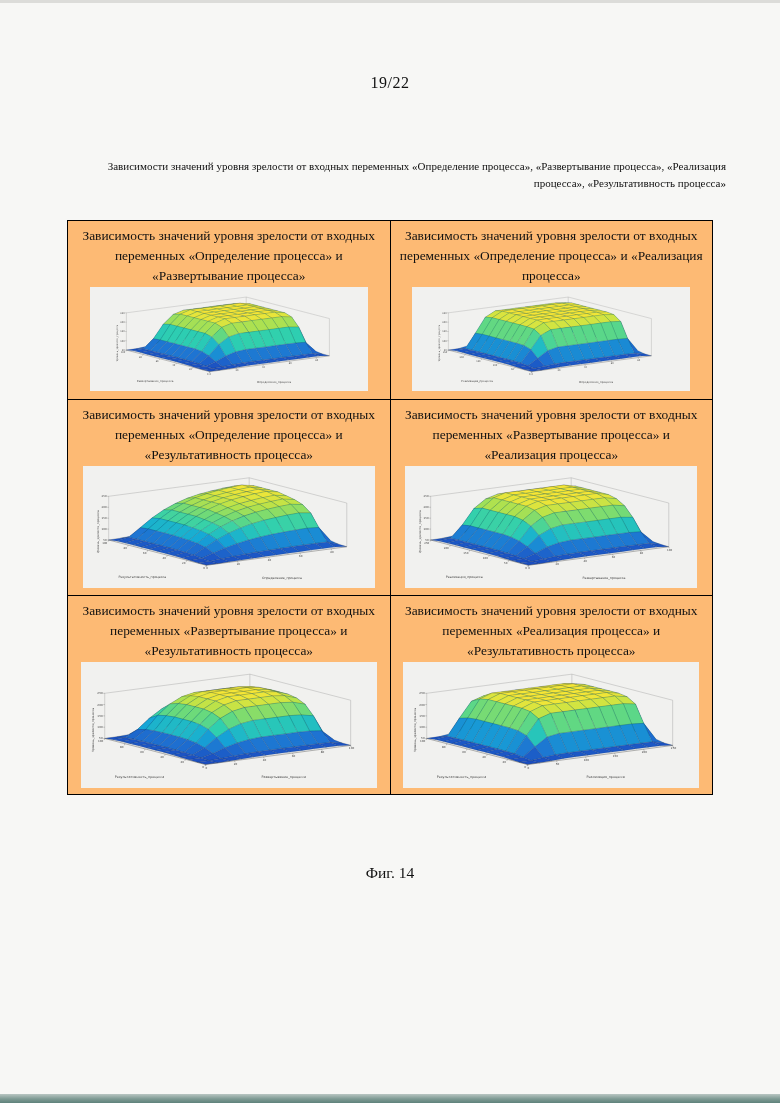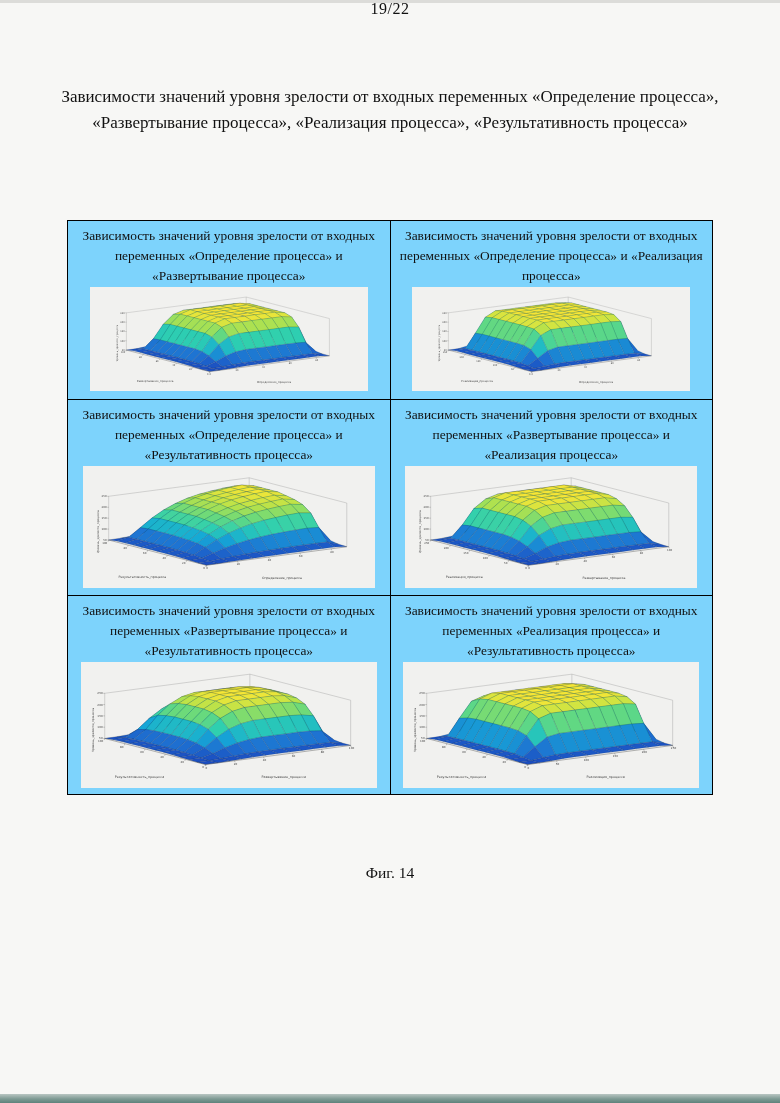--- a/index.html
+++ b/index.html
@@ -7,42 +7,43 @@
     position:relative;
     width:780px;height:1103px;
     margin:0 auto;
     background:#f7f7f5;
     font-family:"Liberation Serif", serif;
     color:#111;
     overflow:hidden;
   }
   .page-number{
     text-align:center;
+    padding-top:74px;
     font-size:16px;
     letter-spacing:.5px;
   }
   .figure-title{
     width:672px;
     margin:66px auto 15px auto;
-    text-align:center;
-    font-size:17px;
+    text-align:right;
+    font-size:11px;
     line-height:1.55;
   }
   .grid-table{
     position:absolute;
     left:67px;top:220px;
     width:646px;
     border-collapse:collapse;
     table-layout:fixed;
   }
   .grid-table td{
     border:1.6px solid #000;
     vertical-align:top;
     padding:0;
-    background:#7dd3fc;
+    background:#fdba74;
   }
   .row-1 td{height:178px;}
   .row-2 td{height:195px;}
   .row-3 td{height:198px;}
   .cell-caption{
     font-size:13.4px;
     line-height:1.5;
     text-align:center;
     padding:5px 8px 1px 8px;
   }

